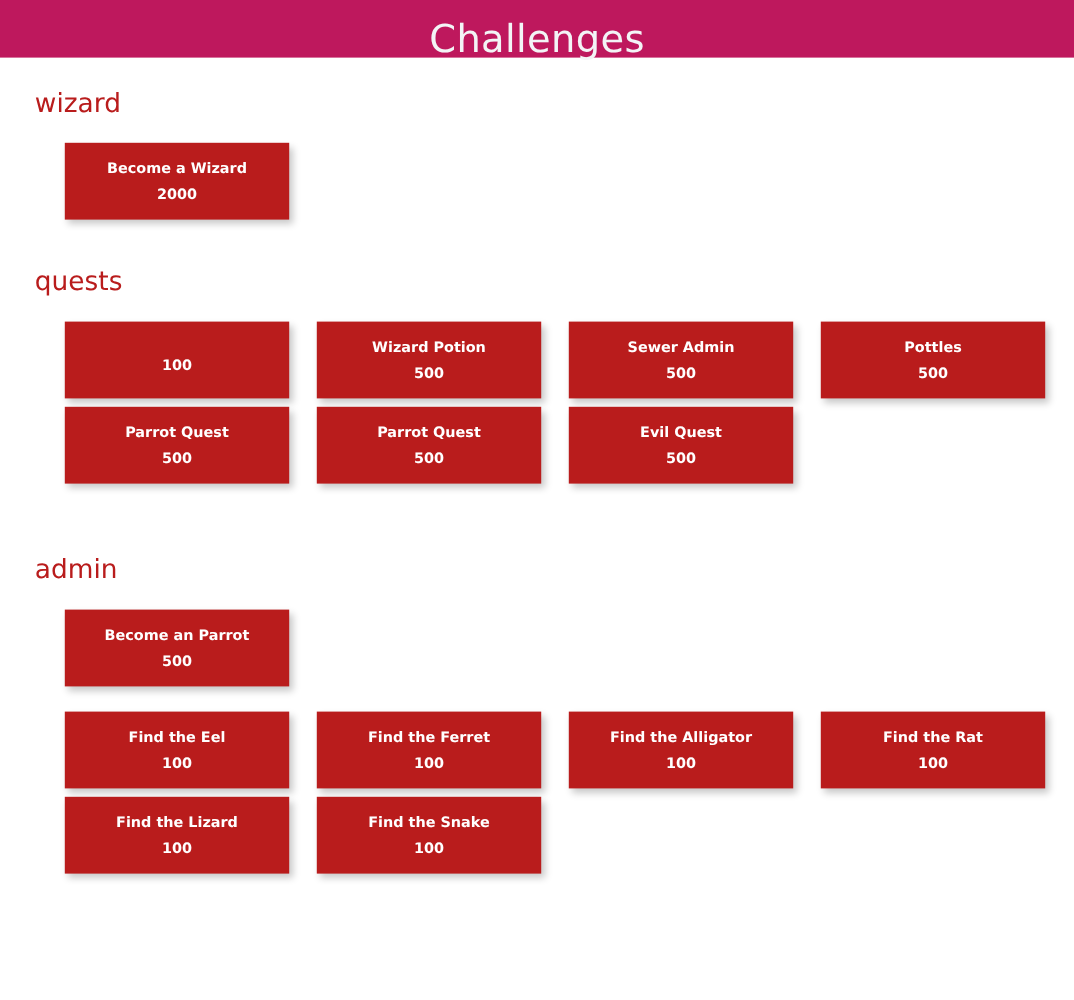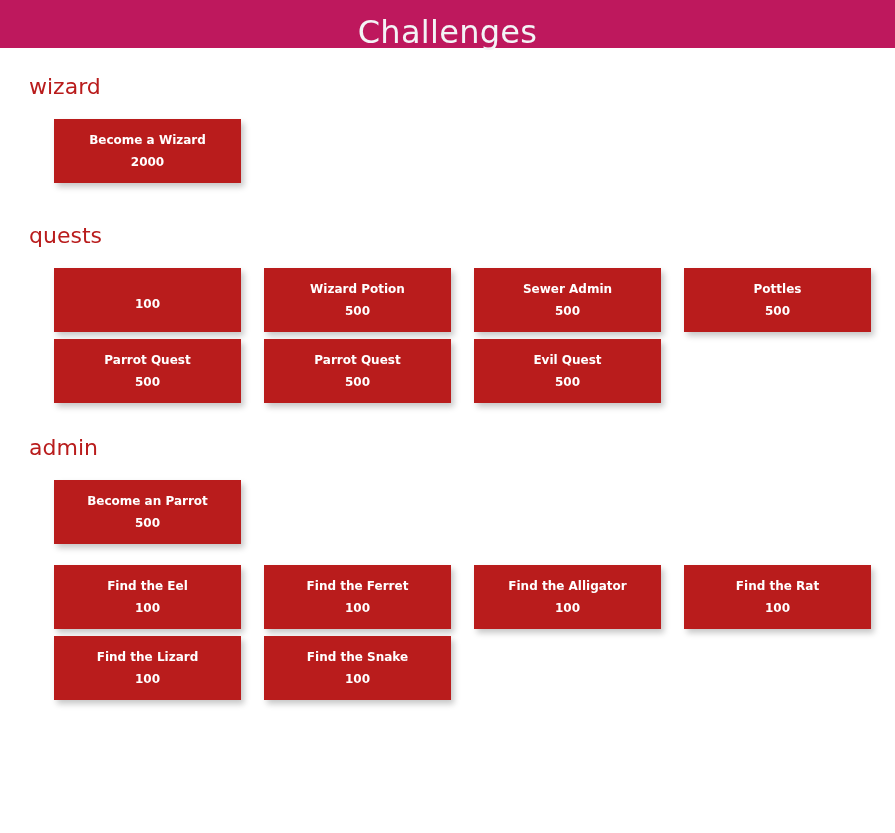--- a/index.html
+++ b/index.html
@@ -45,21 +45,21 @@
     color: #b91c1c;
     font-size: 22px;
     font-weight: 400;
     line-height: 1;
     font-family: "DejaVu Sans", sans-serif;
   }
 
   
   .section-wizard  .section-heading { padding-top: 28px; }
   .section-quests  .section-heading { padding-top: 42px; }
-  .section-admin   .section-heading { padding-top: 34px; }
+  .section-admin   .section-heading { padding-top: 52px; margin-top: 10px; }
   .section-explore .section-heading { padding-top: 41px; }
 
   
   .card-grid {
     display: flex;
     flex-wrap: wrap;
     padding-left: 54px;
     padding-right: 10px;
     margin-top: 21px;
     column-gap: 23px;

